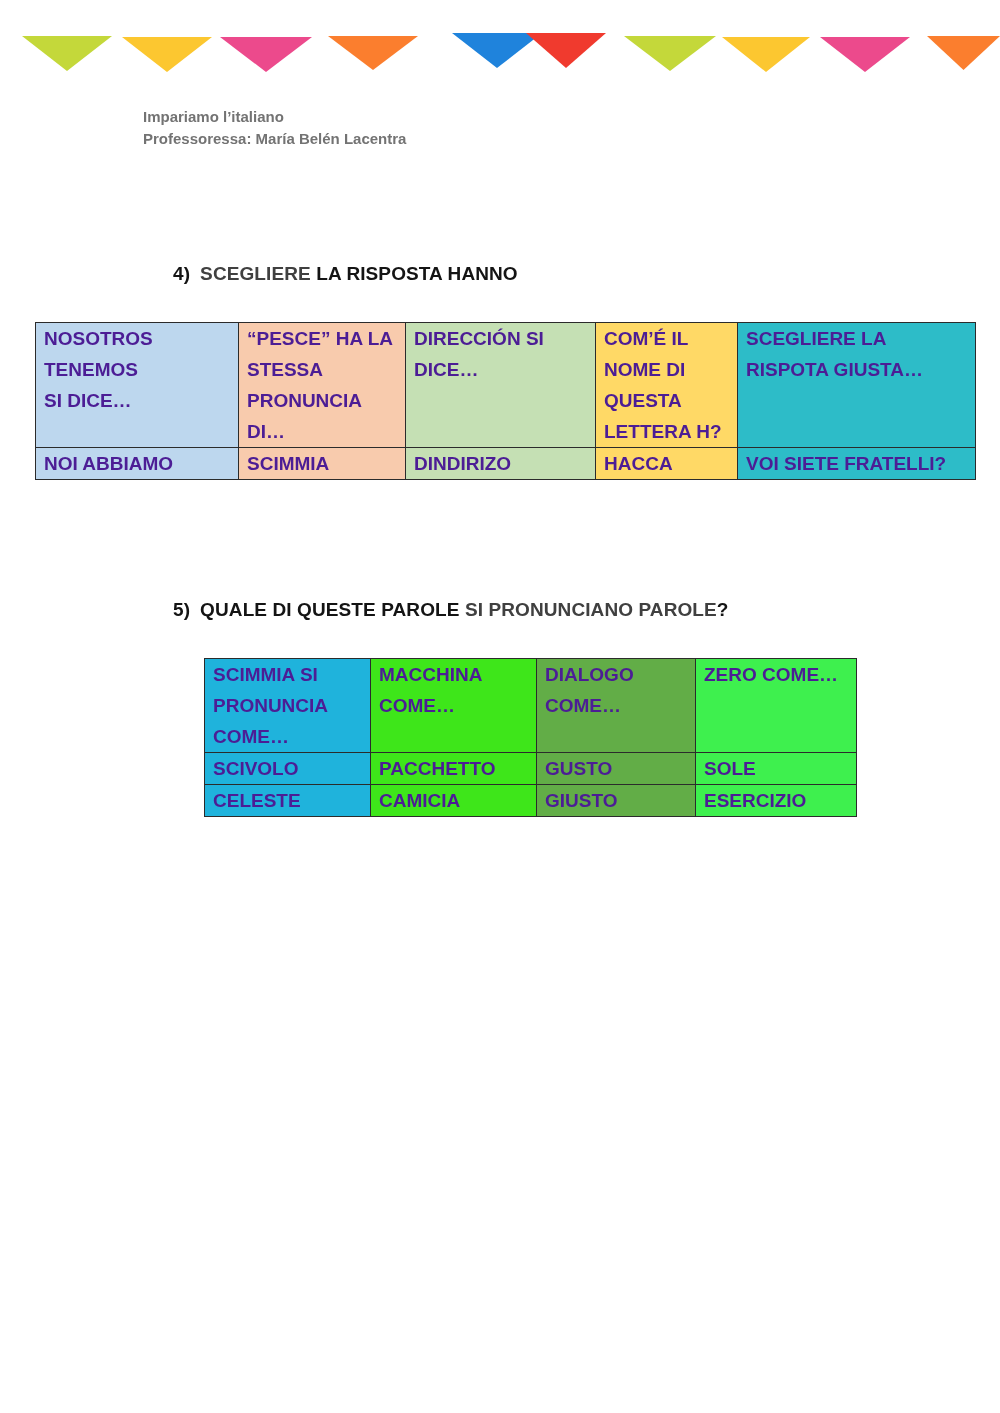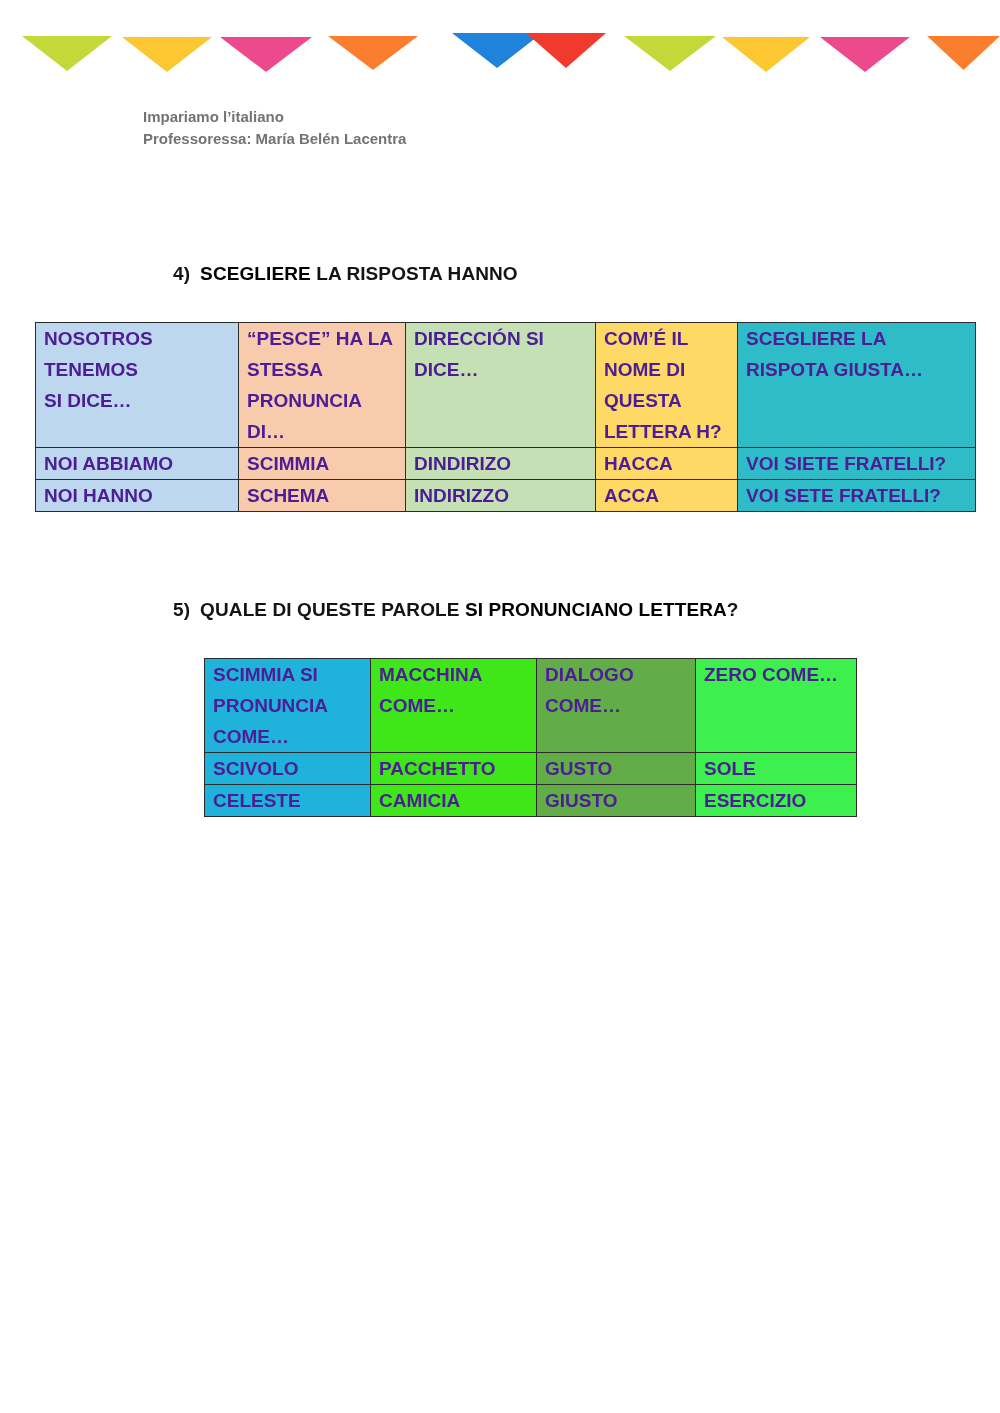--- a/index.html
+++ b/index.html
@@ -6,21 +6,21 @@
     body {
       width: 1000px; height: 1413px; position: relative; overflow: hidden;
       font-family: "Liberation Sans", "DejaVu Sans", sans-serif;
       color: #111111;
     }
     .bunting { position: absolute; left: 0; top: 0; width: 1000px; height: 90px; }
     .header-info { position: absolute; left: 143px; top: 106px; font-size: 15px; line-height: 22px; font-weight: bold; color: #737373; }
     .header-info div { white-space: nowrap; }
     .question-title { position: absolute; font-size: 19px; font-weight: bold; color: #141414; white-space: nowrap; letter-spacing: 0.1px; }
     .q-num { margin-right: 10px; }
-    .purple { color: #000000; }
+    .purple { color: #404040; }
     table.grid {
       position: absolute; border-collapse: collapse; table-layout: fixed;
     }
     table.grid td {
       border: 1.5px solid #2b2b2b; vertical-align: top;
       font-size: 19px; font-weight: bold; line-height: 31px;
       padding: 0 8px; color: #4c1d95; overflow: hidden;
     }
     #table1 { left: 35px; top: 322px; width: 940px; }
     #table1 tr.head td { height: 122px; }
@@ -71,32 +71,25 @@
     <td style="background: rgb(255, 217, 102);"><span style="white-space: pre-line;">COM’É IL NOME DI QUESTA LETTERA H?</span></td>
     <td style="background: rgb(45, 188, 200);"><span style="white-space: pre-line;">SCEGLIERE LA RISPOTA GIUSTA…</span></td>
   </tr>
   <tr class="row">
     <td style="background: rgb(189, 215, 238);">NOI ABBIAMO</td>
     <td style="background: rgb(248, 203, 173);">SCIMMIA</td>
     <td style="background: rgb(197, 224, 180);">DINDIRIZO</td>
     <td style="background: rgb(255, 217, 102);">HACCA</td>
     <td style="background: rgb(45, 188, 200);">VOI SIETE FRATELLI?</td>
   </tr>
-  <tr class="row">
-    <td style="background: rgb(189, 215, 238);">NOI HANNO</td>
-    <td style="background: rgb(248, 203, 173);">SCHEMA</td>
-    <td style="background: rgb(197, 224, 180);">INDIRIZZO</td>
-    <td style="background: rgb(255, 217, 102);">ACCA</td>
-    <td style="background: rgb(45, 188, 200);">VOI SETE FRATELLI?</td>
-  </tr>
 </tbody>
   </table>
 
 <div class="question-title" style="left:173px; top:599px;">
-  <span class="q-num">5)</span><span>QUALE DI QUESTE PAROLE </span><span class="purple">SI PRONUNCIANO LETTERA</span><span>?</span>
+  <span class="q-num">5)</span><span>QUALE DI QUESTE PAROLE </span><span class="purple">SI PRONUNCIANO PAROLE</span><span>?</span>
 </div>
 
 <table class="grid" id="table2">
   <colgroup id="t2-cols">
       <col style="width: 166px;">
       <col style="width: 166px;">
       <col style="width: 159px;">
       <col style="width: 161px;">
     </colgroup>
   <tbody>

